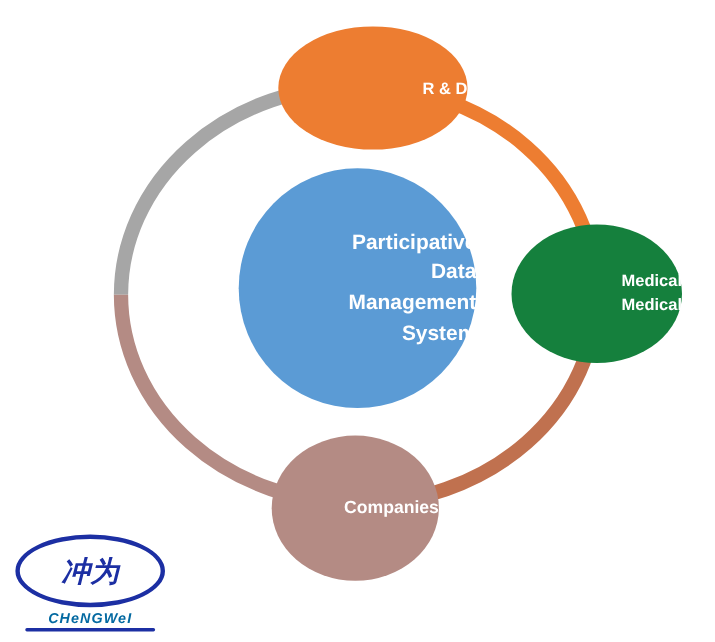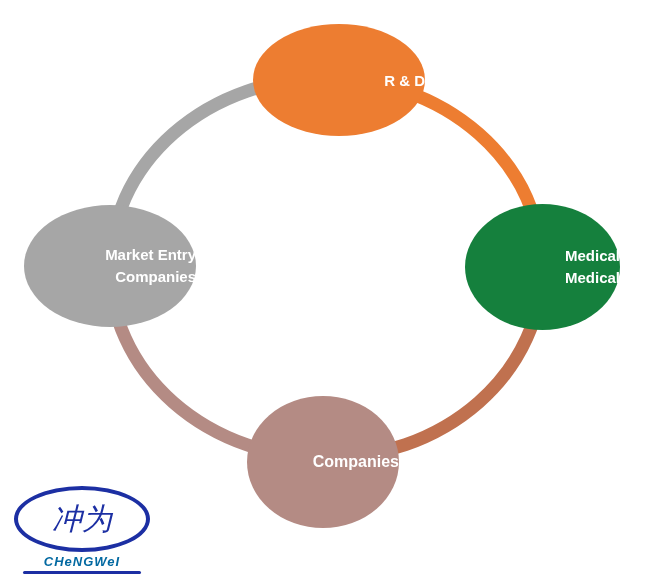--- a/index.html
+++ b/index.html
@@ -69,22 +69,22 @@
     width: 128px; height: 58px;
     margin: 0 auto;
     border: 4px solid;
     border-radius: 50%;
     display: flex;
     align-items: center;
     justify-content: center;
     background: #ffffff;
   }
   .logo-cjk {
-    font-size: 30px;
-    font-weight: normal;
+    font-size: 26px;
+    font-weight: bold;
     font-style: italic;
     line-height: 1;
   }
   .logo-latin {
     font-size: 13px;
     font-weight: bold;
     font-style: italic;
     letter-spacing: 1px;
     margin-top: 2px;
   }
@@ -100,38 +100,40 @@
 
 <div class="stage">
 
   <svg class="ring" width="650" height="584" viewBox="0 0 650 584">
     <path d="M 110 268 A 216 190 0 0 1 326 78" fill="none" stroke-width="13" stroke="#A6A6A6"></path>
     <path d="M 326 78 A 216 190 0 0 1 542 268" fill="none" stroke-width="13" stroke="#ED7D31"></path>
     <path d="M 542 268 A 216 190 0 0 1 326 458" fill="none" stroke-width="13" stroke="#C0714F"></path>
     <path d="M 326 458 A 216 190 0 0 1 110 268" fill="none" stroke-width="13" stroke="#B48B84"></path>
   </svg>
 
+  <div class="bubble center-circle" style="background: rgb(91, 155, 213);">
+    <div>Participative</div>
+    <div>Data</div>
+    <div>Management</div>
+    <div>System</div>
+  </div>
 
   <div class="bubble node-rd" style="background: rgb(237, 125, 49);">
     <div>R &amp; D</div>
   </div>
 
   <div class="bubble node-medical" style="background: #15803d;">
     <div>Medical</div>
     <div>Medical</div>
   </div>
 
   <div class="bubble node-consumer" style="background: rgb(180, 139, 132);">
     <div>Companies</div>
   </div>
 
-  <div class="bubble node-market" style="background: rgb(166, 166, 166);">
-    <div>Market Entry</div>
-    <div>Companies</div>
-  </div>
 
   <div class="logo">
     <div class="logo-ellipse" style="border-color: rgb(28, 47, 163);">
       <span class="logo-cjk" style="color: rgb(28, 47, 163);">冲为</span>
     </div>
     <div class="logo-latin" style="color: #0369a1;">CHeNGWeI</div>
     <div class="logo-bar" style="background: rgb(28, 47, 163);"></div>
   </div>
 
 </div>

